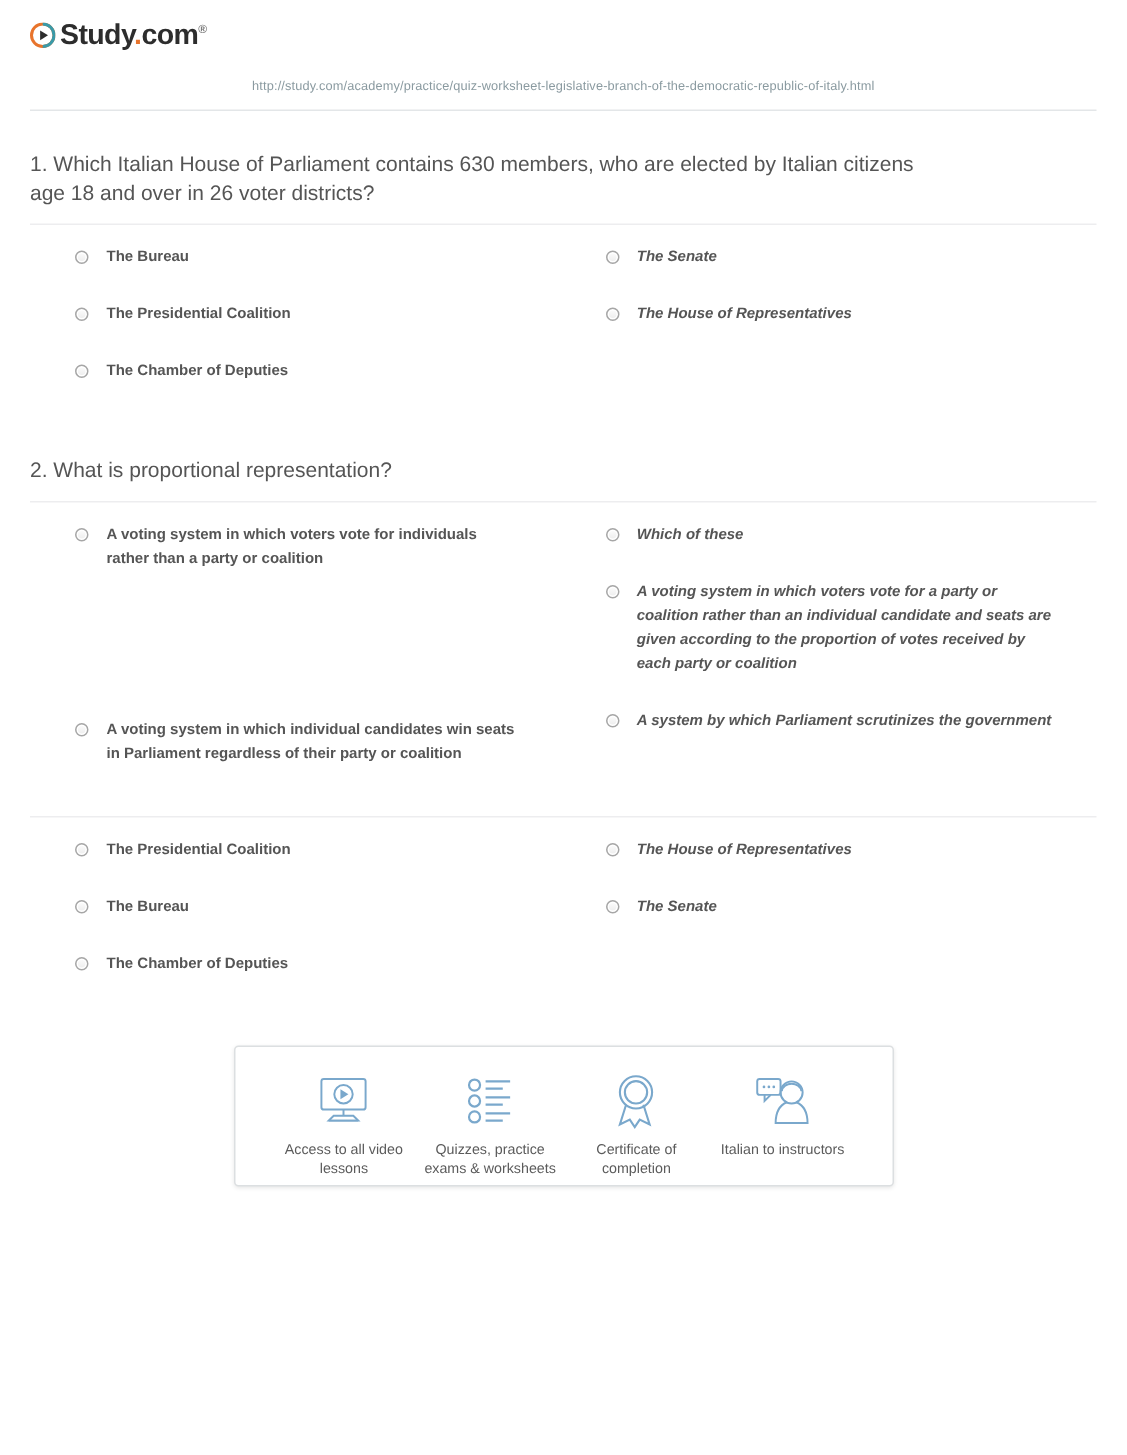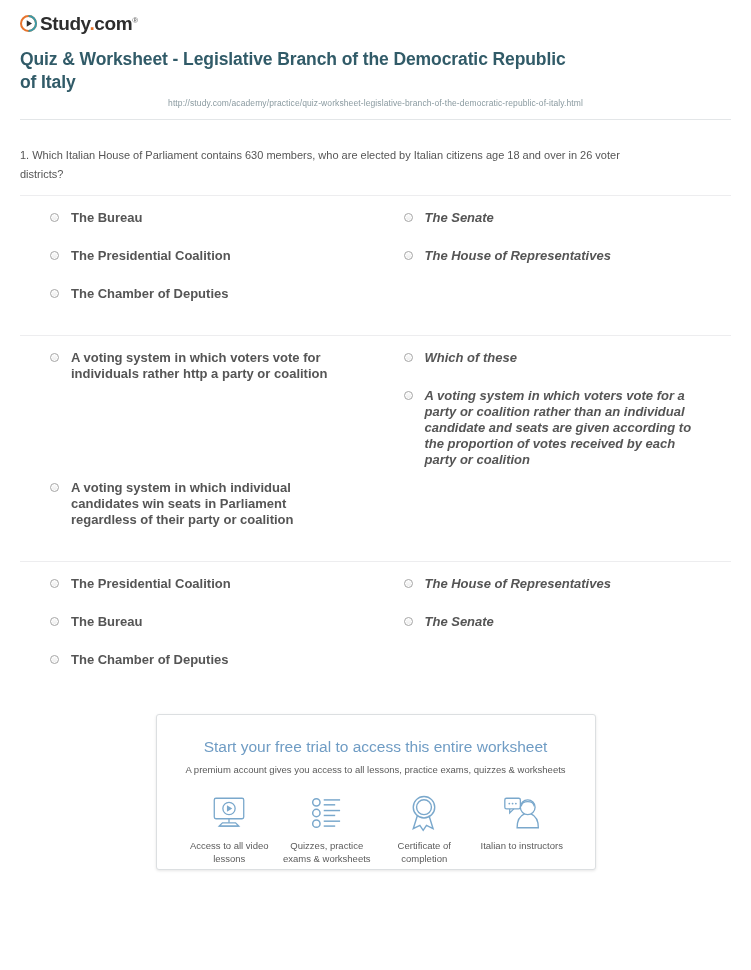--- a/index.html
+++ b/index.html
@@ -78,21 +78,21 @@
     border: 0;
     border-top: 1px solid #e3e6e8;
     margin: 11px 0 0 0;
   }
 
   
   .q-block {
     padding: 0 8px;
   }
   .q-prompt {
-    font-size: 11px;
+    font-size: 14px;
     line-height: 19px;
     color: #555555;
     max-width: 600px;
     padding-top: 26px;
   }
   .hr-q {
     border: 0;
     border-top: 1px solid #ededef;
     margin: 11px 0 0 0;
   }
@@ -116,21 +116,21 @@
     height: 9px;
     border-radius: 50%;
     border: 1px solid #a6a6a6;
     background: linear-gradient(#fdfdfd, #ececec);
     flex: 0 0 auto;
     margin: 3px 12px 0 30px;
     box-shadow: inset 0 0 0 1px #ffffff;
   }
   .opt-col.right .radio { margin-left: 10px; }
   .opt-label {
-    font-size: 13px;
+    font-size: 10px;
     line-height: 16px;
     color: #555555;
     font-weight: 600;
   }
   .spacer-opt {
     height: 16px;
     margin-bottom: 22px;
   }
 
   
@@ -199,21 +199,20 @@
           <path d="M17 2 A15 15 0 0 1 17 32" fill="none" stroke="#3a9aa8" stroke-width="4"></path>
           <circle cx="17" cy="17" r="11" fill="#ffffff"></circle>
           <path d="M13.5 10.5 L24 17 L13.5 23.5 Z" fill="#2d2d2d"></path>
         </svg>
       </span>
       <span class="logo-text"><span>Study</span><span class="dot">.</span><span>com</span><span class="logo-tm">®</span></span>
     </div>
   </div>
 
   <div class="title-block">
-    <h1 class="page-title">Quiz &amp; Worksheet - Legislative Branch of the Democratic Republic of Italy</h1>
     <div class="page-url">http://study.com/academy/practice/quiz-worksheet-legislative-branch-of-the-democratic-republic-of-italy.html</div>
     <hr class="hr-main">
   </div>
 
   <div class="q-block">
     <div class="q-prompt">1. Which Italian House of Parliament contains 630 members, who are elected by Italian citizens age 18 and over in 26 voter districts?</div>
     <hr class="hr-q">
     <div class="options">
       <div class="opt-col left">
         <div class="option">
@@ -236,42 +235,47 @@
         </div>
         <div class="option">
           <span class="radio"></span>
           <span class="opt-label">The House of Representatives</span>
         </div>
       </div>
     </div>
   </div>
 
   <div class="q-block">
+    <div class="q-prompt">2. What is proportional representation?</div>
     <hr class="hr-q">
     <div class="options">
       <div class="opt-col left">
         <div class="option">
           <span class="radio"></span>
-          <span class="opt-label">A voting system in which voters vote for individuals rather http a party or coalition</span>
+          <span class="opt-label">A voting system in which voters vote for individuals rather than a party or coalition</span>
         </div>
         <div class="spacer-opt"></div>
         <div class="spacer-opt"></div>
         <div class="option">
           <span class="radio"></span>
           <span class="opt-label">A voting system in which individual candidates win seats in Parliament regardless of their party or coalition</span>
         </div>
       </div>
       <div class="opt-col right">
         <div class="option">
           <span class="radio"></span>
           <span class="opt-label">Which of these</span>
         </div>
         <div class="option tall">
           <span class="radio"></span>
           <span class="opt-label">A voting system in which voters vote for a party or coalition rather than an individual candidate and seats are given according to the proportion of votes received by each party or coalition</span>
+        </div>
+        <div class="option">
+          <span class="radio"></span>
+          <span class="opt-label">A system by which Parliament scrutinizes the government</span>
         </div>
       </div>
     </div>
   </div>
 
   <div class="q-block">
     <hr class="hr-q">
     <div class="options">
       <div class="opt-col left">
         <div class="option">
@@ -295,24 +299,20 @@
         <div class="option">
           <span class="radio"></span>
           <span class="opt-label">The Senate</span>
         </div>
       </div>
     </div>
   </div>
 
   <div class="promo-wrap">
     <div class="promo">
-      <div class="promo-head">
-        <div class="promo-title">Start your free trial to access this entire worksheet</div>
-        <div class="promo-sub">A premium account gives you access to all lessons, practice exams, quizzes &amp; worksheets</div>
-      </div>
 
       <div class="features">
         <div class="feature">
           <div class="feature-icon">
             <svg width="40" height="36" viewBox="0 0 48 44" fill="none" stroke="#7aa8cc" stroke-width="1.6">
               <rect x="6" y="4" width="36" height="25" rx="2"></rect>
               <circle cx="24" cy="16.5" r="7.5"></circle>
               <path d="M21.5 12.5 L28 16.5 L21.5 20.5 Z" fill="#7aa8cc" stroke="none"></path>
               <path d="M24 29 L24 34"></path>
               <path d="M12 38 L36 38"></path>

